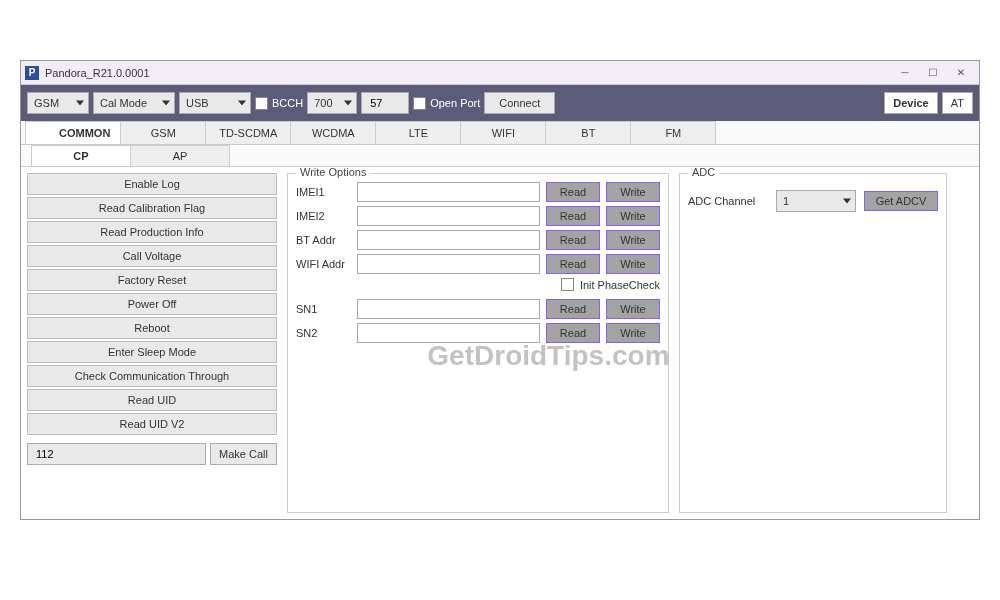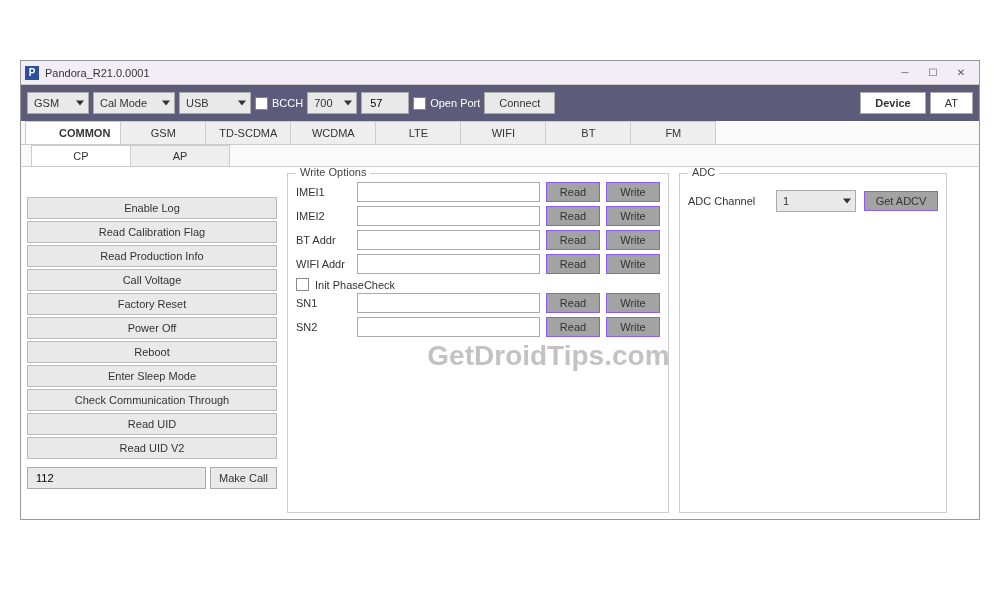--- a/index.html
+++ b/index.html
@@ -83,21 +83,21 @@
   .cb {
     width: 13px; height: 13px; background: #fff; border: 1px solid #888;
   }
   .tool-btn {
     height: 22px; padding: 0 14px;
     background: #e9e9e9; border: 1px solid #aaa;
     font-size: 11px; display: flex; align-items: center; justify-content: center;
   }
   .tool-spacer { flex: 1; }
   .mode-btn {
-    height: 22px; padding: 0 14px;
+    height: 22px; padding: 0 8px;
     background: #fff; border: 1px solid #aaa;
     font-size: 11px; display: flex; align-items: center; justify-content: center;
   }
   .mode-btn.active { font-weight: bold; }
 
   
   .tabs {
     height: 24px;
     display: flex;
     border-bottom: 1px solid #ccc;
@@ -130,37 +130,36 @@
     padding: 0 10px;
     font-size: 11px;
     display: flex;
     align-items: center;
     justify-content: center;
     border: 1px solid #ccc;
     border-bottom: none;
     background: #eee;
     margin-right: -1px;
   }
-  .subtab.active { background: #fff; }
+  .subtab.active { background: #fff; font-weight: bold; }
 
   
   .body {
     flex: 1;
     display: flex;
     padding: 6px;
     gap: 10px;
     overflow: hidden;
     position: relative;
   }
   .left-col {
     width: 250px;
     display: flex;
     flex-direction: column;
     gap: 2px;
-    justify-content: center;
   }
   .wide-btn {
     height: 22px;
     background: #e9e9e9;
     border: 1px solid #bbb;
     font-size: 11px;
     display: flex;
     align-items: center;
     justify-content: center;
   }
@@ -199,22 +198,23 @@
   .field-label { width: 55px; font-size: 11px; color: #333; }
   .field-input {
     flex: 1; height: 20px; border: 1px solid #aaa; background: #fff;
   }
   .small-btn {
     width: 54px; height: 20px;
     background: #a3a3a3; border: 1px solid #8b5cf6;
     font-size: 11px; display: flex; align-items: center; justify-content: center;
   }
   .pc-row {
-    display: flex; align-items: center; gap: 6px; margin: 4px 0 2px 0;
-    font-size: 11px;
+    display: flex; align-items: center; gap: 6px; margin: 4px 0 8px 0;
+    font-size: 11px;
+    justify-content: flex-end;
   }
   .adc-row {
     display: flex; align-items: center; gap: 8px; margin-top: 8px;
   }
   .adc-combo { width: 80px; }
   .watermark {
     position: absolute;
     top: 50%; left: 50%;
     transform: translate(-30%, -10%);
     font-size: 28px;

